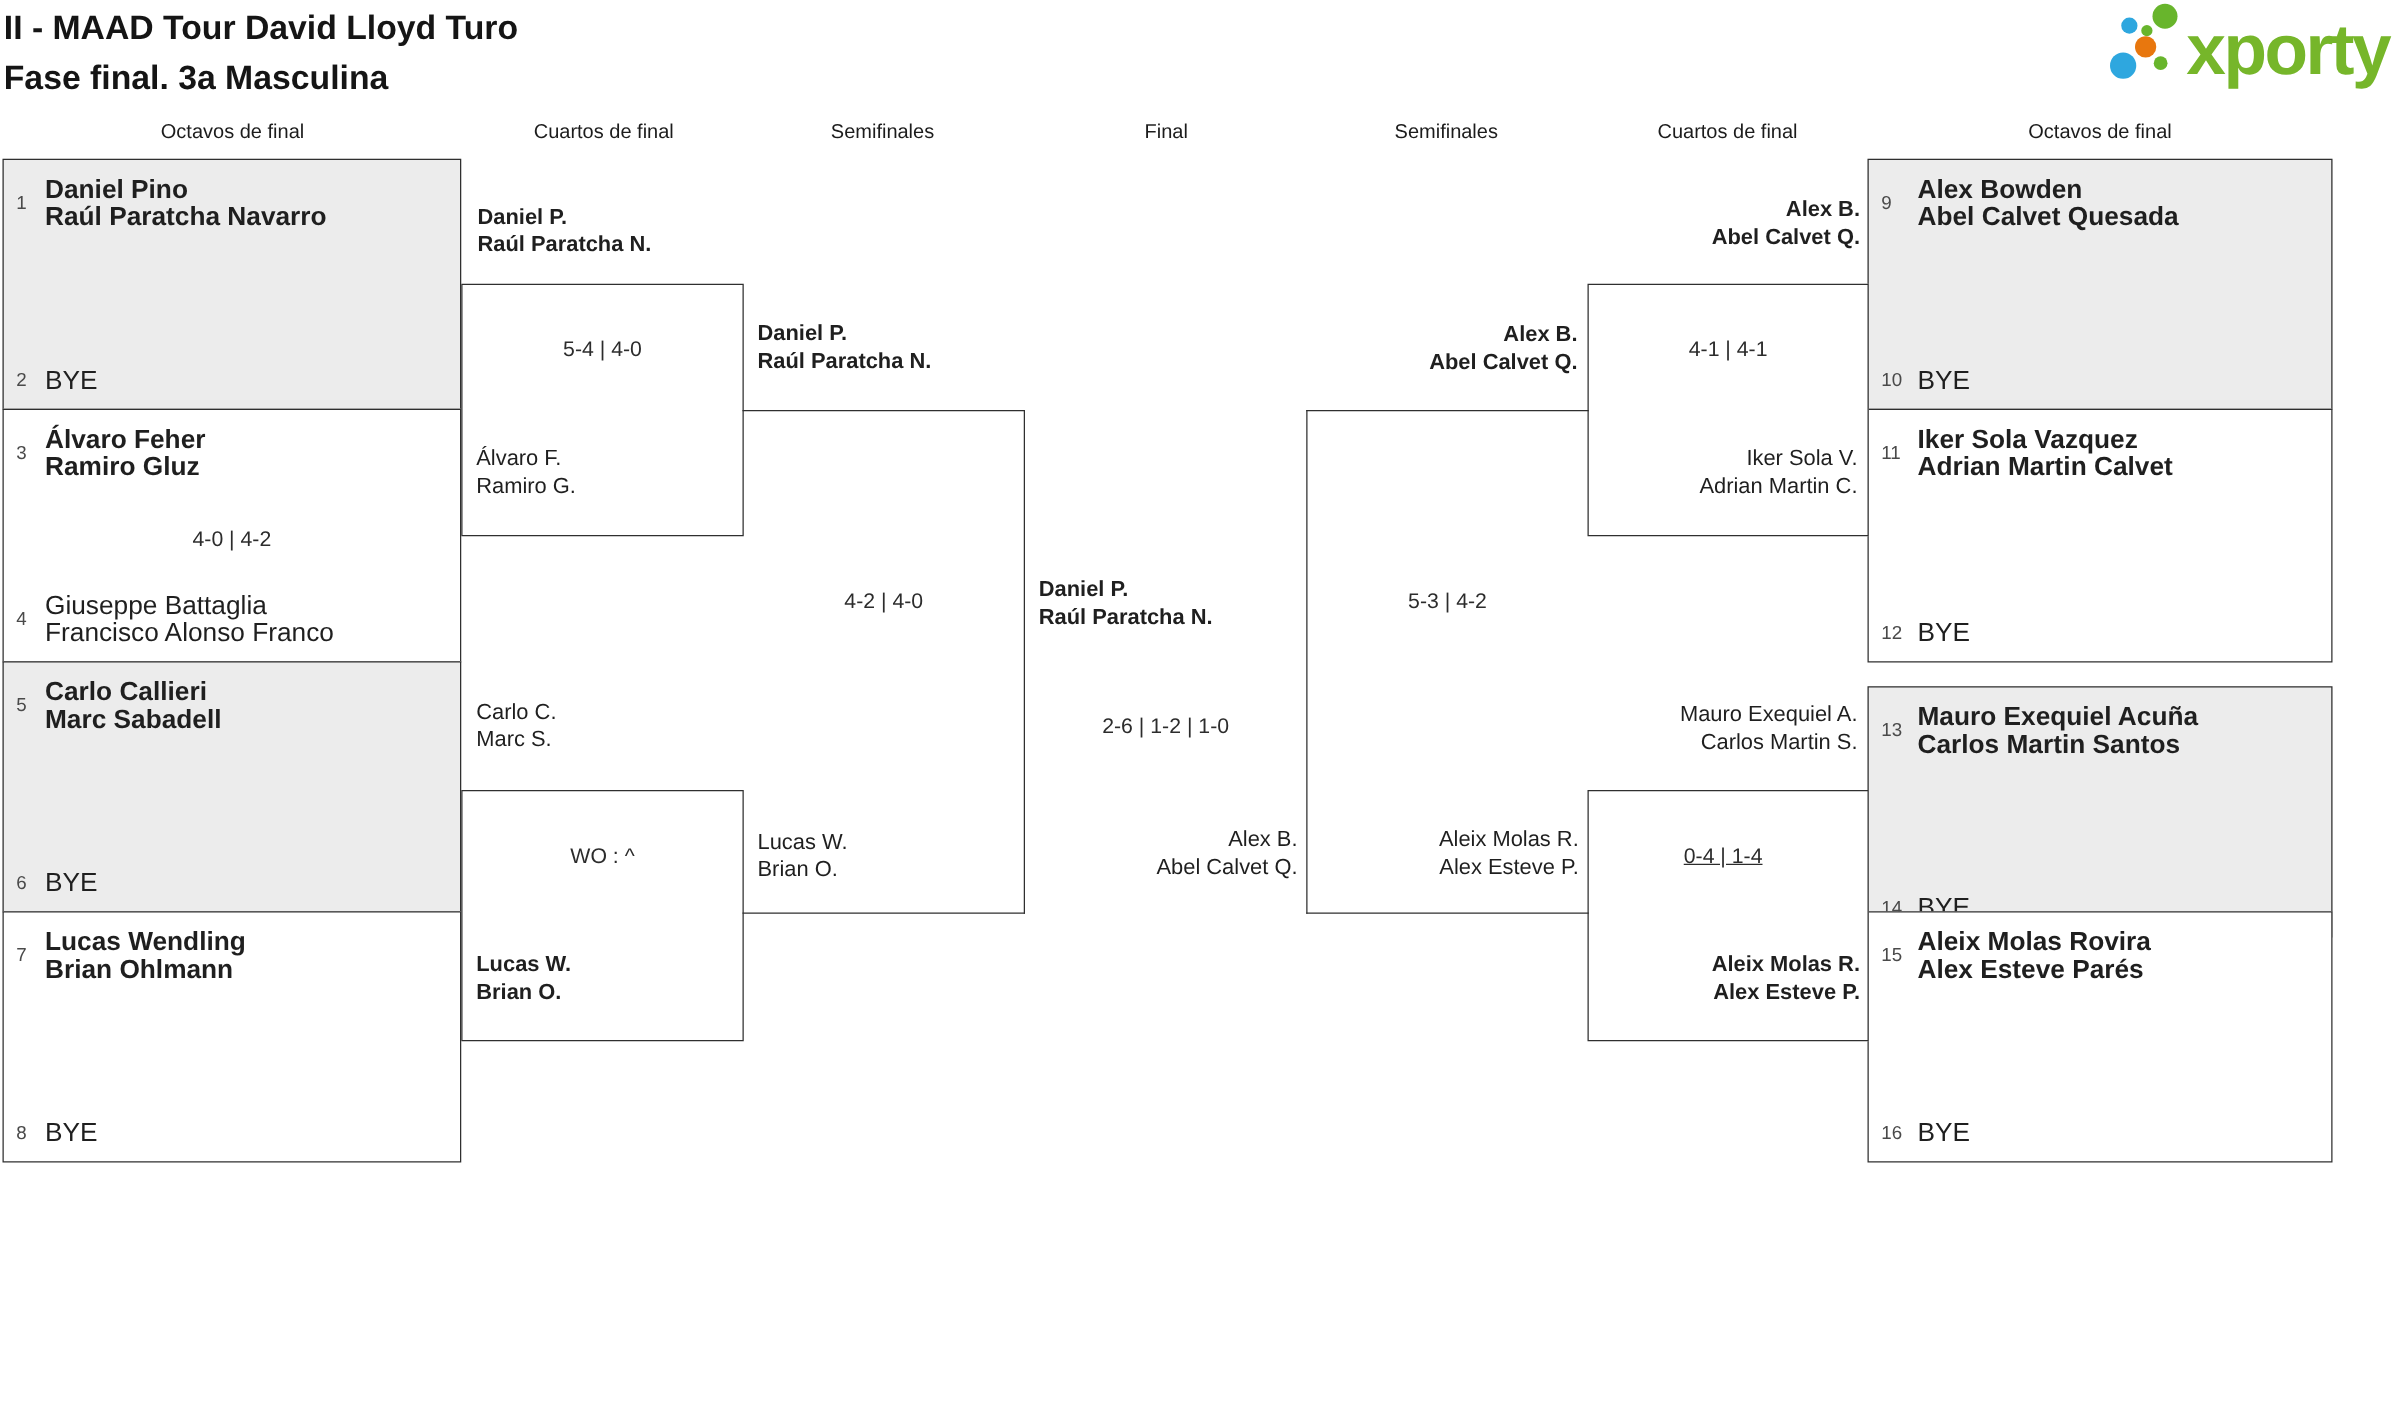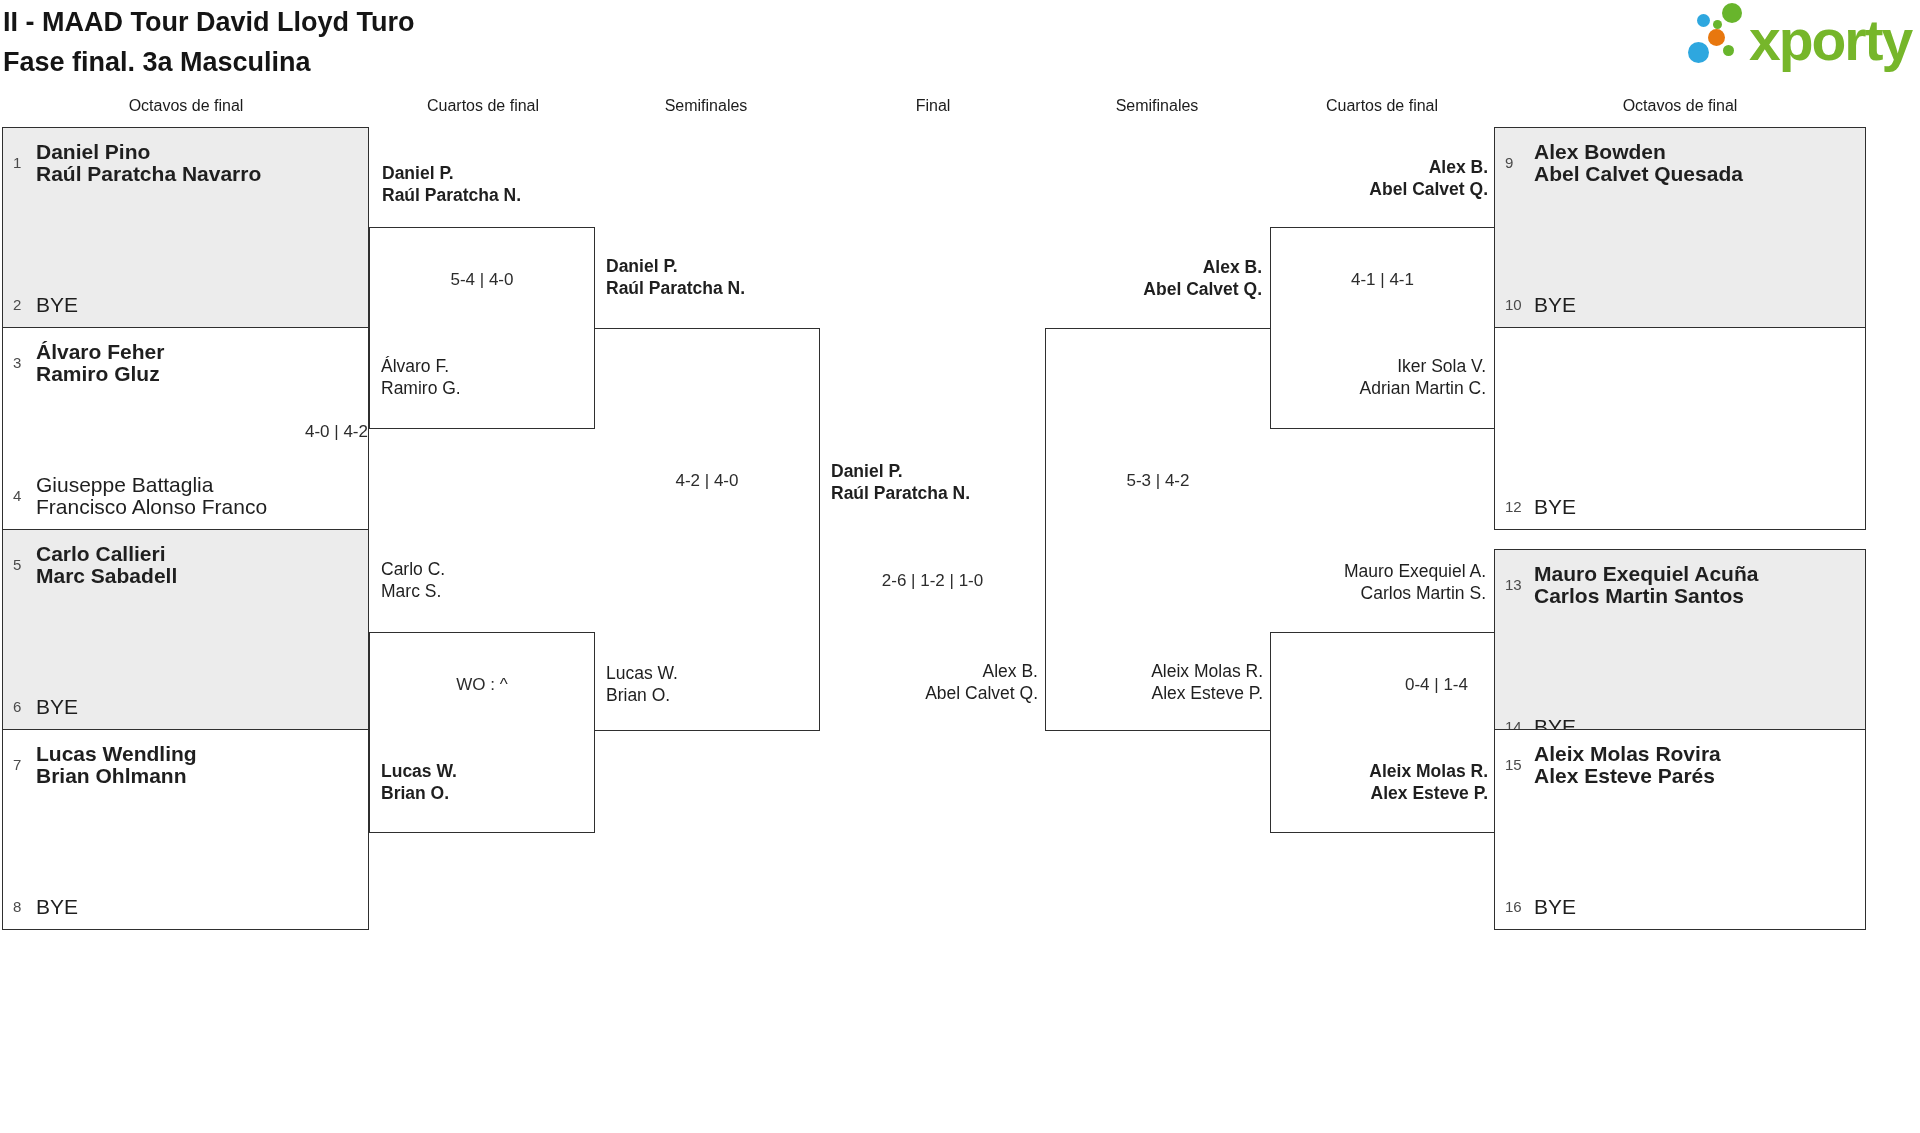--- a/index.html
+++ b/index.html
@@ -19,21 +19,21 @@
   
   .mbox{position:absolute;border:1.5px solid #2f2f2f;box-sizing:border-box;background:#fff;}
   .mbox.gray{background:#ececec;}
   .team{position:absolute;left:0;right:0;display:flex;align-items:center;padding:0 10px;}
   .team.top{top:13px;}
   .team.bot{bottom:12px;}
   .seed{font-size:15px;color:#4a4a4a;min-width:15px;flex:0 0 auto;margin-right:8px;}
   .oct-r .seed{min-width:24px;margin-right:5px;}
   .names{font-size:21px;line-height:21.5px;white-space:nowrap;}
   .winner .names{font-weight:700;}
-  .inbox-score{position:absolute;left:0;right:0;text-align:right;font-size:17px;color:#2c2c2c;}
+  .inbox-score{position:absolute;left:0;right:0;text-align:center;font-size:17px;color:#2c2c2c;}
   
   .sfbox{position:absolute;box-sizing:border-box;}
   .sfbox.left{border-top:1.5px solid #2f2f2f;border-right:1.5px solid #2f2f2f;border-bottom:1.5px solid #2f2f2f;}
   .sfbox.right{border-top:1.5px solid #2f2f2f;border-left:1.5px solid #2f2f2f;border-bottom:1.5px solid #2f2f2f;}
   
   .nblock{position:absolute;font-size:17.5px;line-height:22px;white-space:nowrap;}
   .nblock.bold{font-weight:700;}
   .nblock.ralign{text-align:right;}
   
   .score{position:absolute;text-align:center;font-size:17px;color:#2c2c2c;white-space:nowrap;}
@@ -134,20 +134,27 @@
           <div>Abel Calvet Quesada</div>
       </span>
     </div>
     <div class="team bot">
       <span class="seed">10</span>
       <span class="names">BYE</span>
     </div>
   </div>
 
   <div class="mbox oct-r" style="left:1494px;top:327px;width:372px;height:203px;">
+    <div class="team top winner">
+      <span class="seed">11</span>
+      <span class="names">
+        <div>Iker Sola Vazquez</div>
+          <div>Adrian Martin Calvet</div>
+      </span>
+    </div>
     <div class="team bot">
       <span class="seed">12</span>
       <span class="names">BYE</span>
     </div>
   </div>
 
   <div class="mbox gray oct-r" style="left:1494px;top:529px;width:372px;height:201px;margin-top:20px;">
     <div class="team top winner">
       <span class="seed">13</span>
       <span class="names">
@@ -238,19 +245,19 @@
   </div>
   <div class="score" style="left:1270px;top:270px;width:225px;">4-1 | 4-1</div>
   <div class="nblock ralign" style="right:434px;top:355px;">
     <div>Iker Sola V.</div>
       <div>Adrian Martin C.</div>
   </div>
   <div class="nblock ralign" style="right:434px;top:560px;">
     <div>Mauro Exequiel A.</div>
       <div>Carlos Martin S.</div>
   </div>
-  <div class="score" style="left:1324px;top:675px;width:225px;">0-4 | 1-4</div>
+  <div class="score" style="left:1266px;top:675px;width:225px;text-decoration:underline;">0-4 | 1-4</div>
   <div class="nblock bold ralign" style="right:432px;top:760px;">
     <div>Aleix Molas R.</div>
       <div>Alex Esteve P.</div>
   </div>
 
 </div>
 
 </body></html>

